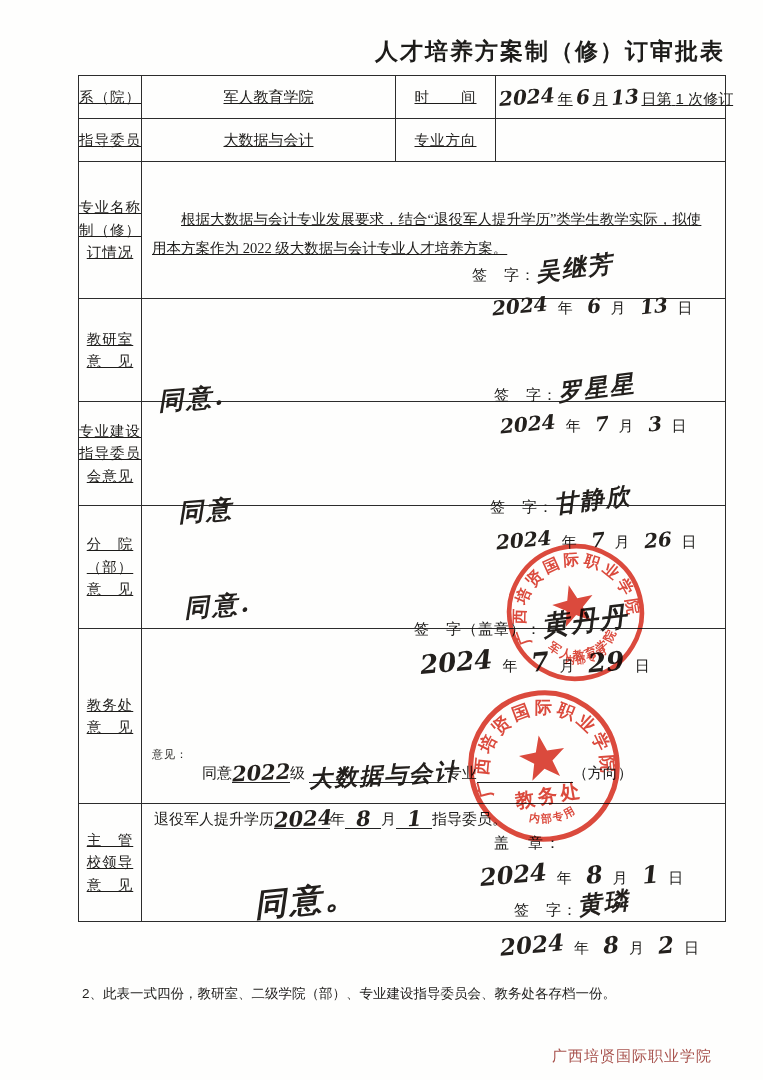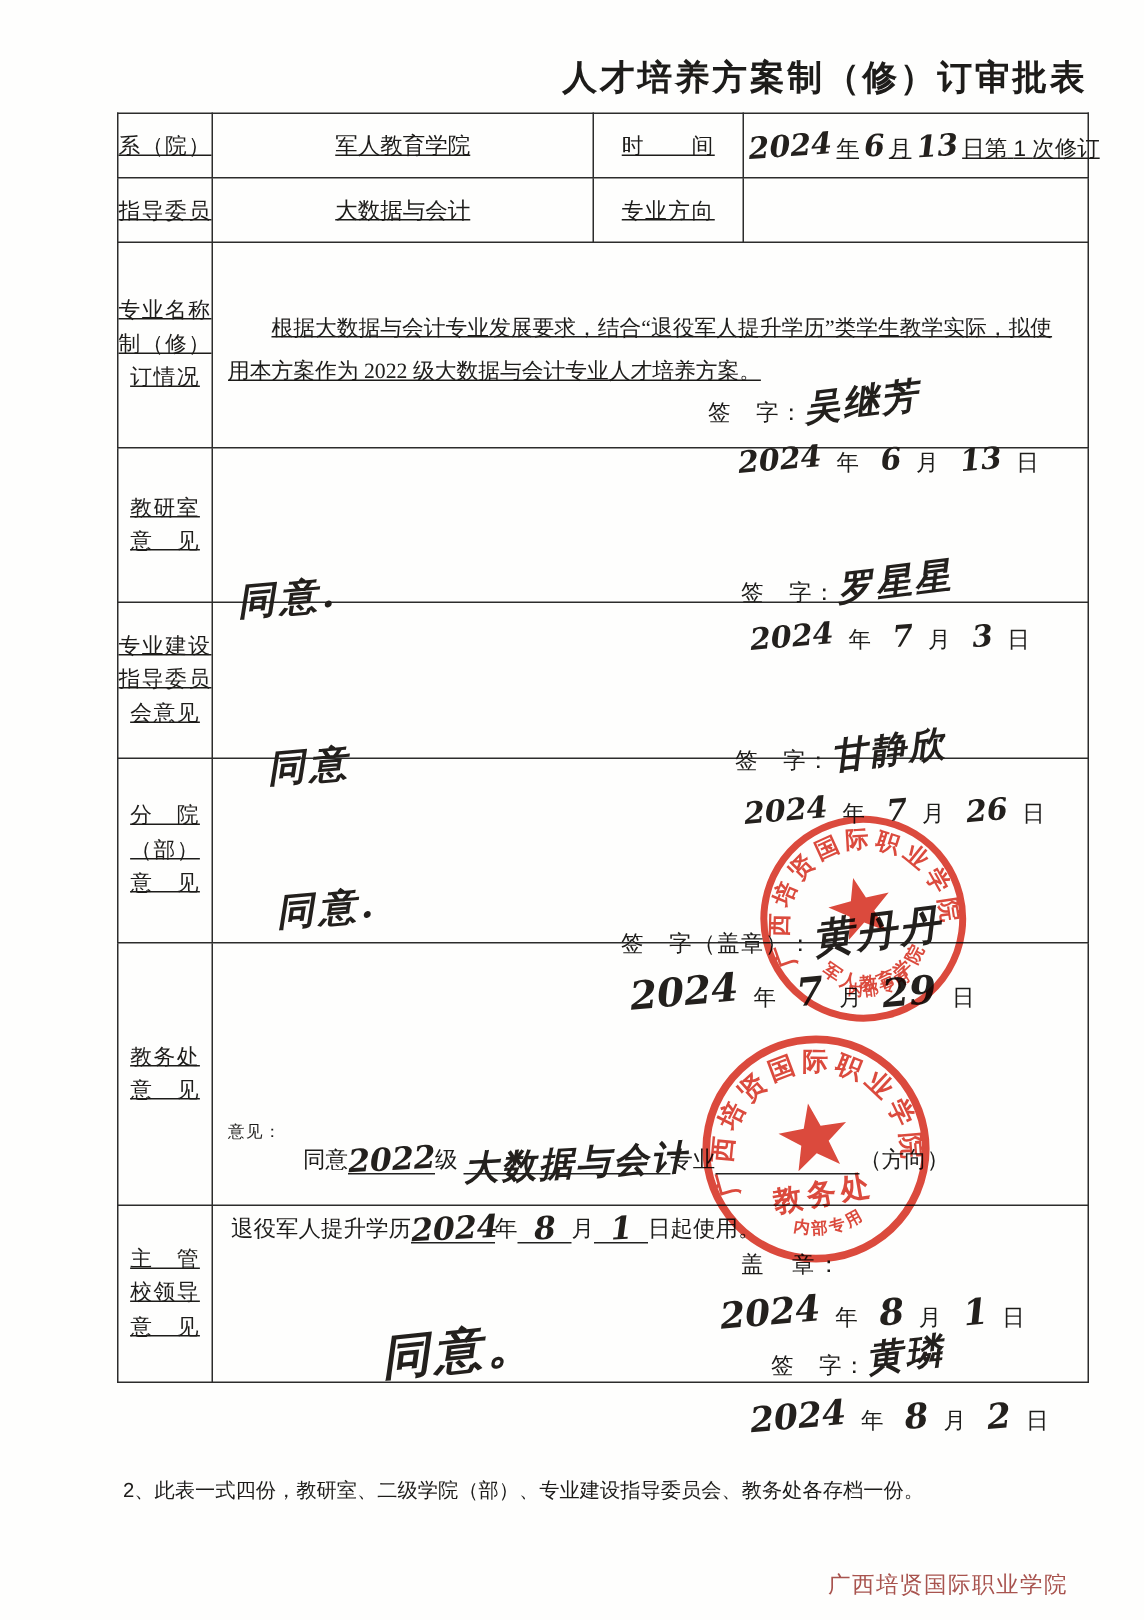--- a/index.html
+++ b/index.html
@@ -206,21 +206,21 @@
         <div class="labline">教务处</div>
         <div class="labline">意　见</div>
       </td>
       <td colspan="3">
         <div class="cell">
           <div class="aff-opinion">意见：</div>
           <div class="aff-line aff-line1">
             <span>同意</span><span class="blank blank-grade"><span class="hw" style="color: rgb(35, 32, 29);">2022</span></span><span>级</span>&nbsp;<span class="blank blank-major"><span class="hw" style="color: rgb(35, 32, 29);">大数据与会计</span></span><span>专业</span><span class="blank blank-dir"><span class="hw" style="color: rgb(35, 32, 29);"></span></span><span>（方向）</span>
           </div>
           <div class="aff-line aff-line2">
-            <span>退役军人提升学历</span><span class="blank blank-sm"><span class="hw" style="color: rgb(35, 32, 29);">2024</span></span><span>年</span><span class="blank blank-xs"><span class="hw" style="color: rgb(35, 32, 29);">8</span></span><span>月</span><span class="blank blank-xs"><span class="hw" style="color: rgb(35, 32, 29);">1</span></span><span>日起使用。</span>
+            <span>退役军人提升学历</span><span class="blank blank-sm"><span class="hw" style="color: rgb(35, 32, 29);">2024</span></span><span>年</span><span class="blank blank-xs"><span class="hw" style="color: rgb(35, 32, 29);">8</span></span><span>月</span><span class="blank blank-xs"><span class="hw" style="color: rgb(35, 32, 29);">1</span></span><span>指导委员。</span>
           </div>
           <div class="aff-seal-label">盖　章：</div>
           <div class="dateline aff-date">
             <span class="hw" style="color: rgb(35, 32, 29);">2024</span><span class="unit">年</span><span class="hw" style="color: rgb(35, 32, 29);">8</span><span class="unit">月</span><span class="hw" style="color: rgb(35, 32, 29);">1</span><span class="unit">日</span>
           </div>
         </div>
       </td>
     </tr>
 
     <tr class="r9">

